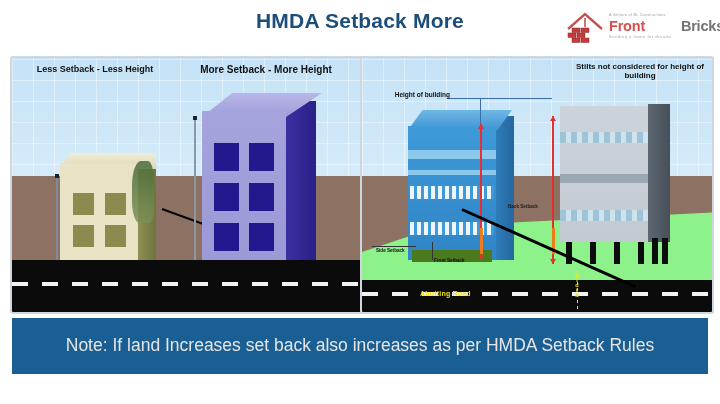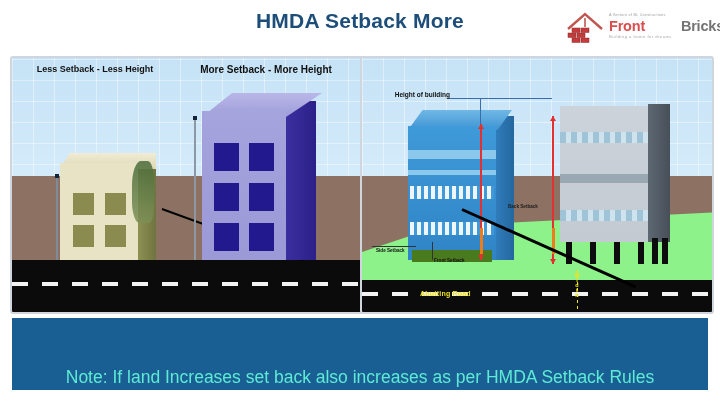--- a/index.html
+++ b/index.html
@@ -181,23 +181,23 @@
   #sb-front-v{left:70px;top:184px;width:1px;height:18px;}
   #sb-side-h{left:10px;top:188px;width:44px;height:1px;}
   #diag-right{position:absolute;left:100px;top:150px;width:190px;height:3px;background:#000;
     transform:rotate(24deg);transform-origin:left center;z-index:43;}
   .orange-arrow{position:absolute;width:3px;background:#ef7c1a;z-index:40;}
   #oa1{left:118px;top:170px;height:26px;}
   #oa2{left:190px;top:170px;height:26px;}
 
   
   #note-banner{
-    position:absolute;left:12px;top:318px;width:696px;height:72px;
-    background:#1a5f94;color:#5eead4;
-    display:flex;align-items:flex-end;justify-content:center;
+    position:absolute;left:12px;top:318px;width:696px;height:56px;
+    background:#1a5f94;color:#e5e5e5;
+    display:flex;align-items:center;justify-content:center;
     text-align:center;padding:0 22px;box-sizing:border-box;
   }
   #note-text{font-size:17.5px;line-height:1.35;font-weight:400;}
 </style>
 </head>
 <body>
 
 <div id="header">
   <div id="page-title">HMDA Setback More</div>
 
@@ -318,20 +318,21 @@
   <div id="leader-tick"></div>
 
   <div class="orange-arrow" id="oa1"></div>
   <div class="orange-arrow" id="oa2"></div>
 
   <div class="setback-line" id="sb-front-v"></div>
   <div class="setback-line" id="sb-side-h"></div>
   <div id="diag-right"></div>
 
   <div class="panel-label" id="label-height-of-building">Height of building</div>
+  <div class="panel-label" id="label-stilts">Stilts not considered for height of building</div>
 
   <div class="setback-mark" id="label-side-setback">Side Setback</div>
   <div class="setback-mark" id="label-front-setback">Front Setback</div>
   <div class="setback-mark" id="label-back-setback">Back Setback</div>
 </div>
 
 <div id="note-banner">
   <div id="note-text">Note: If land Increases set back also increases as per HMDA Setback Rules</div>
 </div>
 

